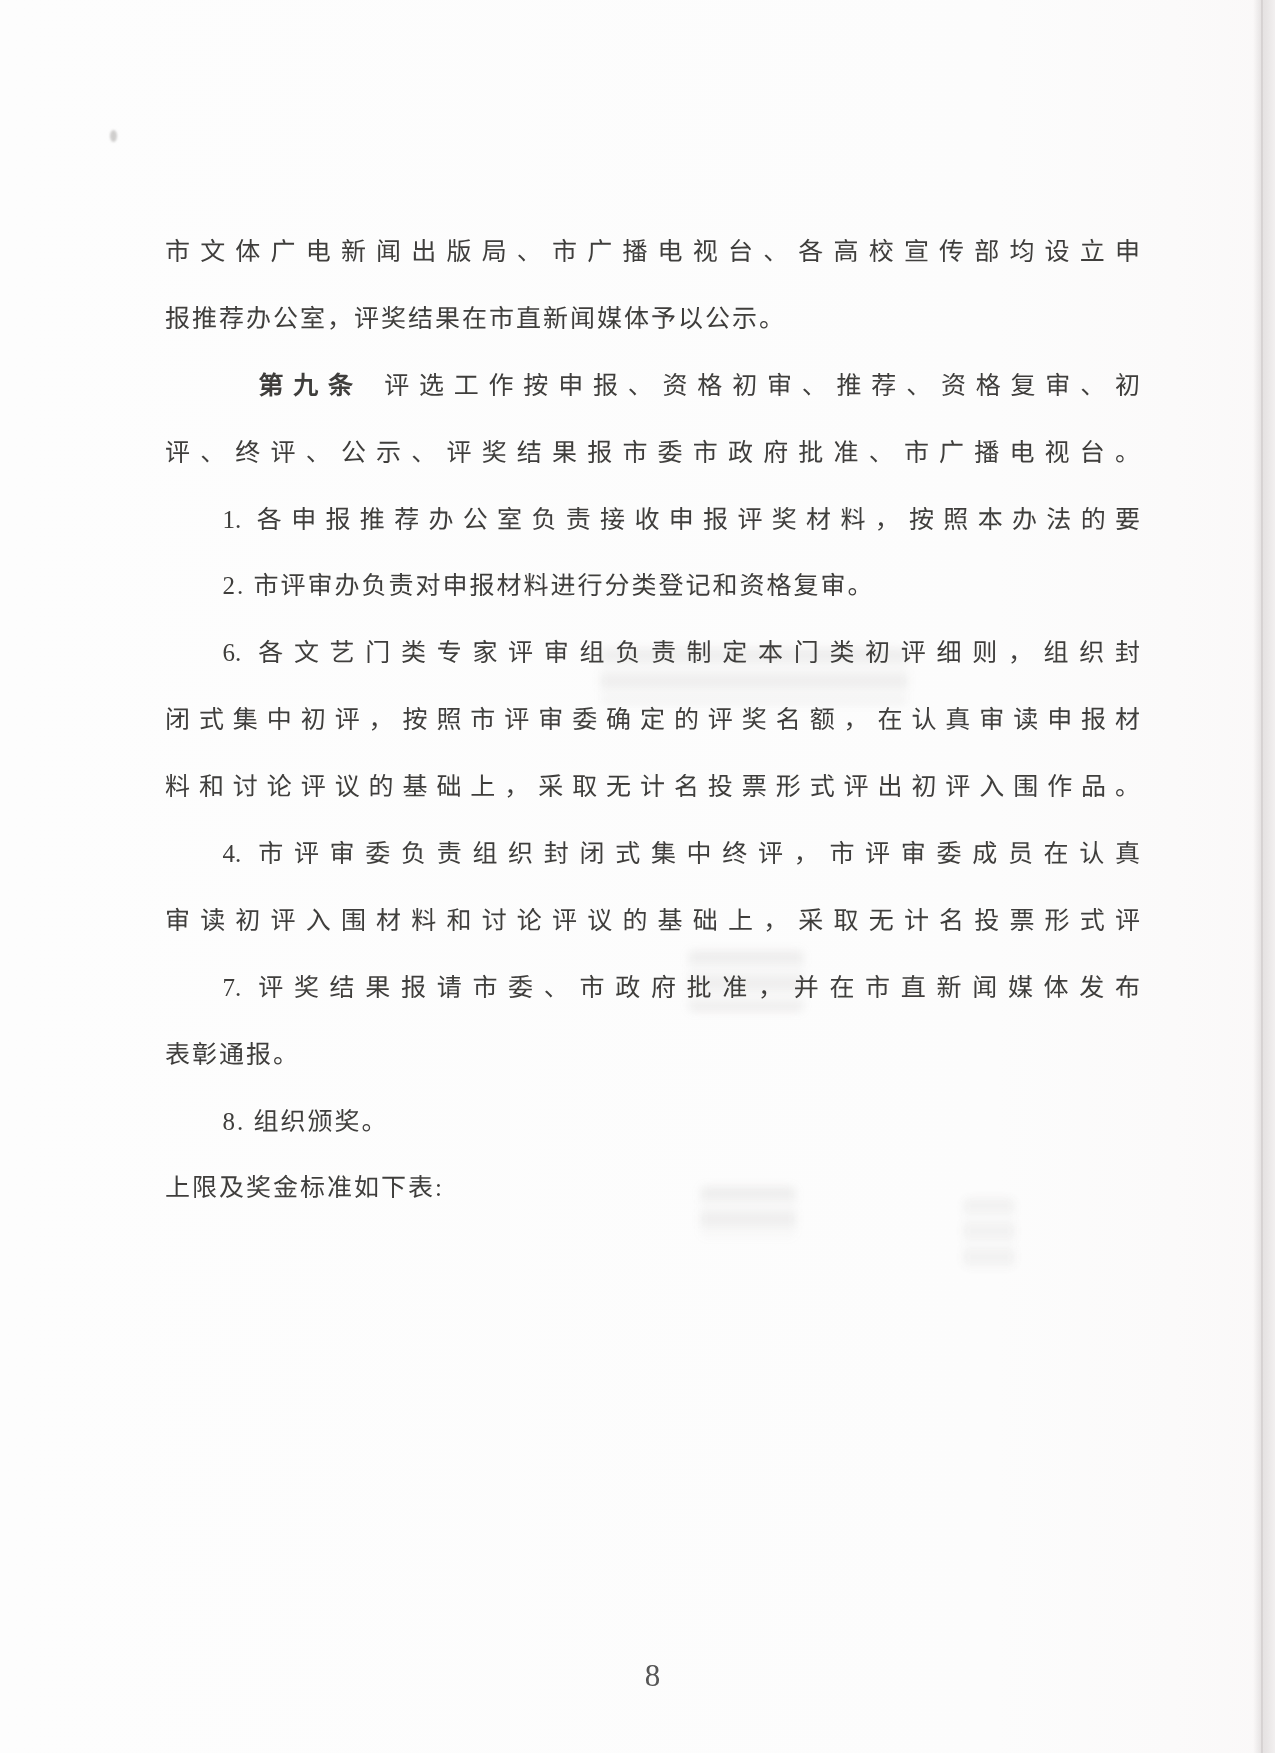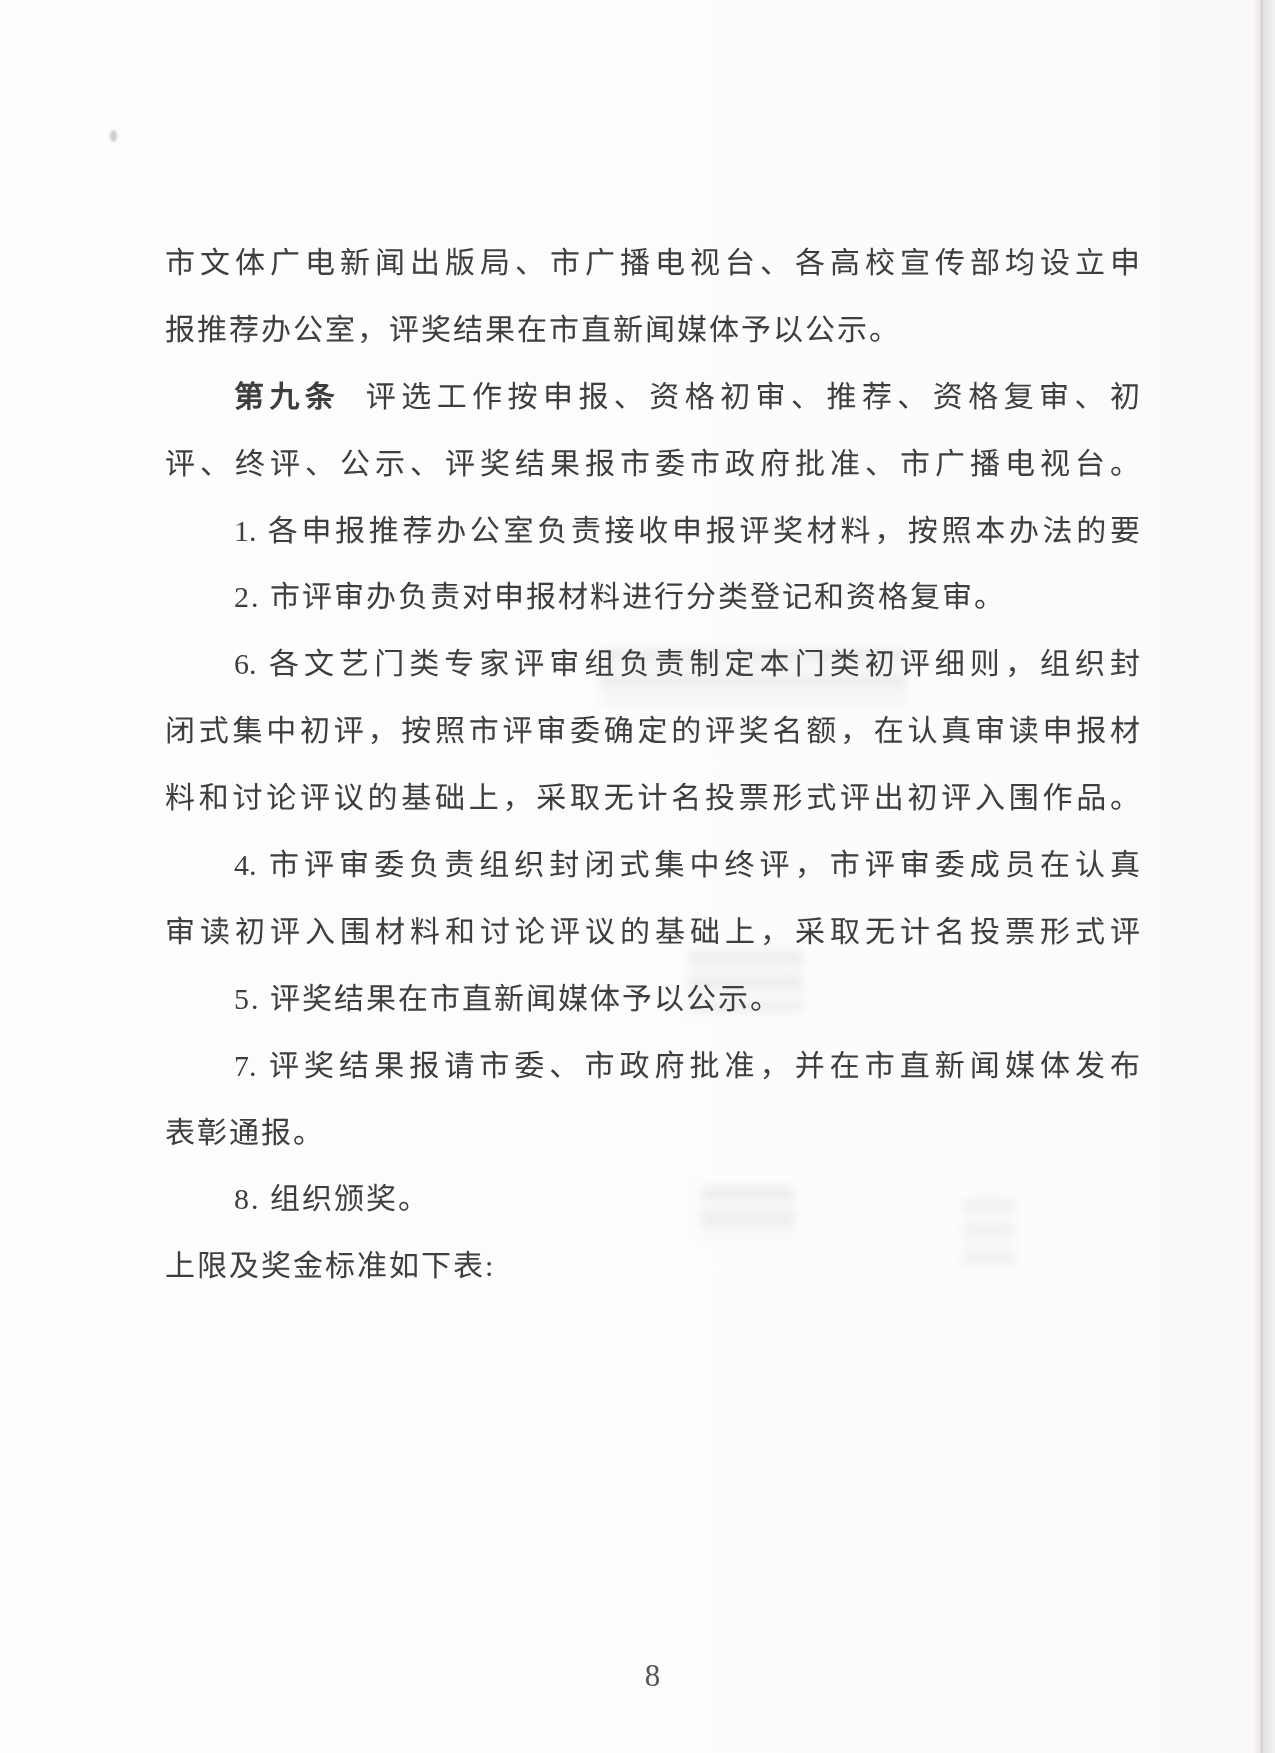--- a/index.html
+++ b/index.html
@@ -35,43 +35,44 @@
     top: 0;
     left: 1261px;
     width: 2px;
     height: 100%;
     background: rgba(196,190,190,.5);
   }
   
   .text-block {
     position: absolute;
     left: 165px;
-    top: 230px;
+    top: 219px;
     width: 975px;
     color: #3f3e3c;
-    font-size: 30px;
+    font-size: 25px;
   }
   .line {
     height: 66.9px;
     line-height: 66.9px;
     white-space: nowrap;
     letter-spacing: 2px;
   }
   .line.justify {
     white-space: normal;
     letter-spacing: 0;
     text-align: justify;
     text-align-last: justify;
   }
   .line.indent {
     text-indent: 2.3em;
   }
   .term {
     font-weight: 600;
     margin-right: 0.85em;
+    margin-left: 36px;
   }
   
   .page-number {
     position: absolute;
     left: 0;
     top: 1658px;
     width: 100%;
     text-align: center;
     text-indent: 30px;
     font-size: 31px;
@@ -119,21 +120,20 @@
       <div class="line">报推荐办公室，评奖结果在市直新闻媒体予以公示。</div>
       <div class="line indent justify"><span class="term">第九条</span>评选工作按申报、资格初审、推荐、资格复审、初</div>
       <div class="line justify">评、终评、公示、评奖结果报市委市政府批准、市广播电视台。</div>
       <div class="line indent justify">1. 各申报推荐办公室负责接收申报评奖材料，按照本办法的要</div>
       <div class="line indent">2. 市评审办负责对申报材料进行分类登记和资格复审。</div>
       <div class="line indent justify">6. 各文艺门类专家评审组负责制定本门类初评细则，组织封</div>
       <div class="line justify">闭式集中初评，按照市评审委确定的评奖名额，在认真审读申报材</div>
       <div class="line justify">料和讨论评议的基础上，采取无计名投票形式评出初评入围作品。</div>
       <div class="line indent justify">4. 市评审委负责组织封闭式集中终评，市评审委成员在认真</div>
       <div class="line justify">审读初评入围材料和讨论评议的基础上，采取无计名投票形式评</div>
-      <div class="line indent">5. 评奖结果在市直新闻媒体予以公示。</div>
       <div class="line indent justify">7. 评奖结果报请市委、市政府批准，并在市直新闻媒体发布</div>
       <div class="line">表彰通报。</div>
       <div class="line indent">8. 组织颁奖。</div>
       <div class="line">上限及奖金标准如下表:</div>
     </div>
 
   <div class="page-number">8</div>
 
   <div class="edge-line"></div>
   <div class="edge-shadow"></div>

